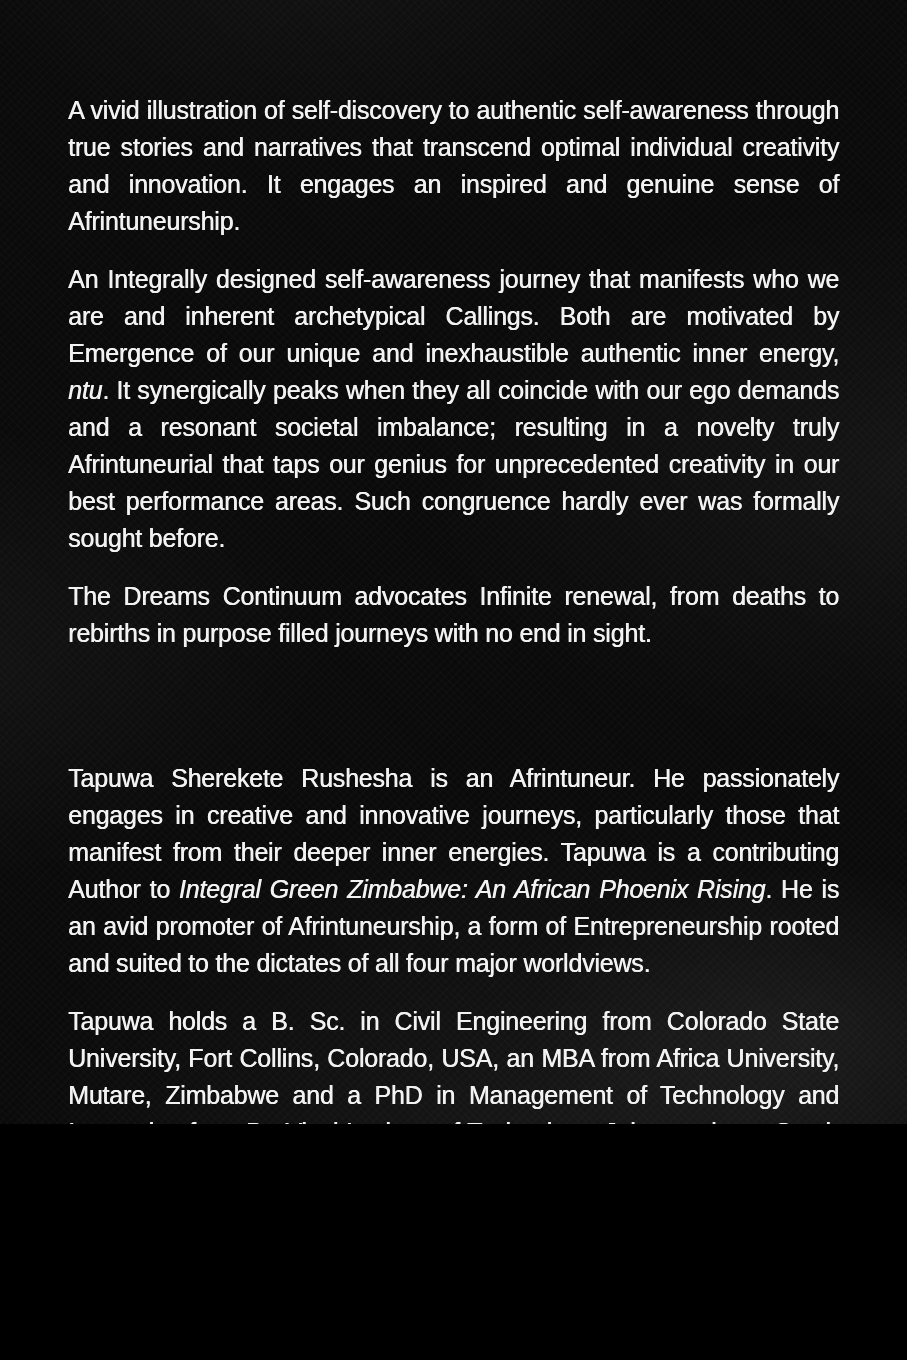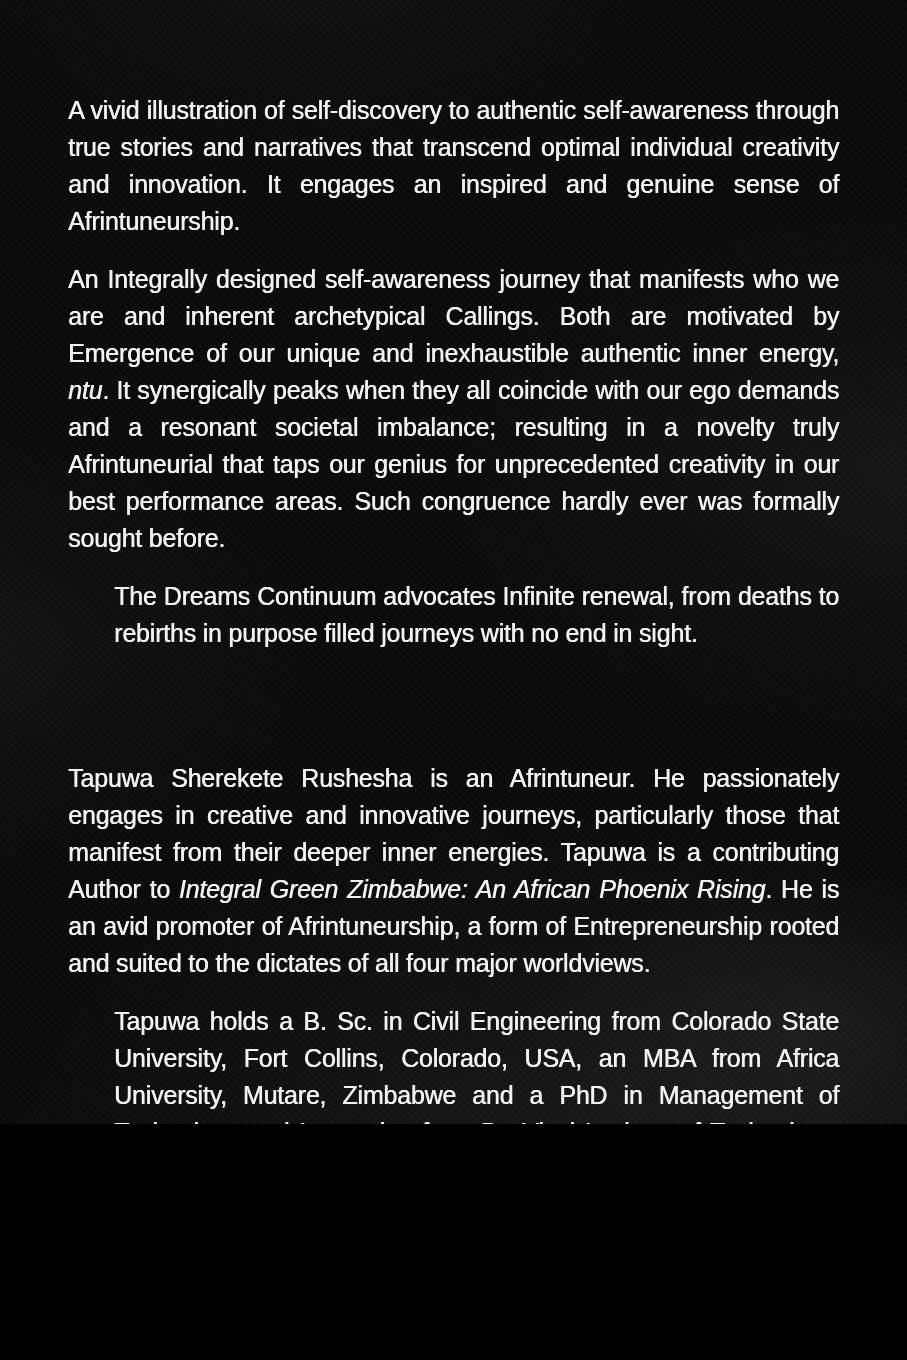--- a/index.html
+++ b/index.html
@@ -19,21 +19,21 @@
     background:
       repeating-linear-gradient(45deg, rgba(255,255,255,0.013) 0 2px, transparent 2px 5px),
       repeating-linear-gradient(-45deg, rgba(255,255,255,0.01) 0 2px, transparent 2px 6px);
   }
   .textblock{position:absolute;left:68px;width:771px;color:#f2f2f2;}
   .textblock p{
     margin:0 0 21px 0;font-size:25px;line-height:37px;
     text-align:justify;text-shadow:0.5px 0 currentColor;
     letter-spacing:-0.2px;
   }
-  .textblock p:last-child{margin-bottom:0;margin-left:46px;}
+  .textblock p:last-child{margin-bottom:0;}
   .it{font-style:italic;}
   #synopsis{top:92px;}
   #bio{top:760px;}
 
   
   .barcode-box{
     position:absolute;left:562px;top:1161px;width:270px;height:150px;
     background:#fafafa;color:#111;
     font-family:"DejaVu Sans Mono",monospace;
   }

